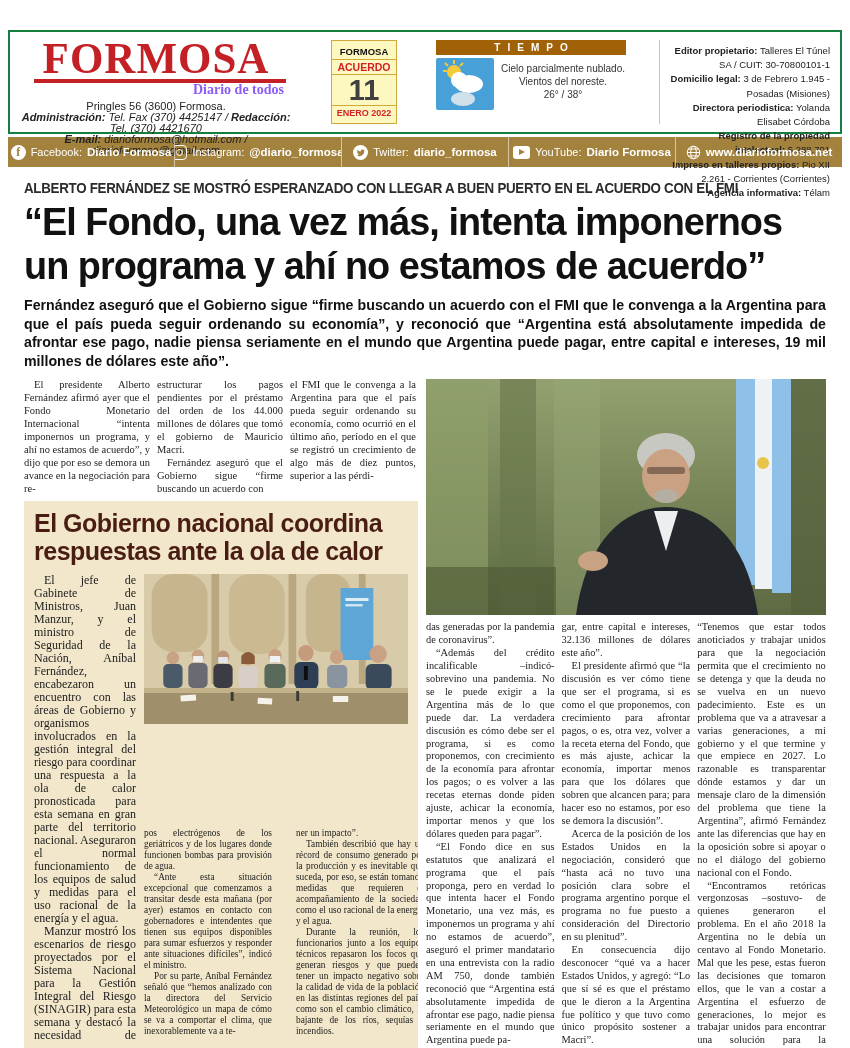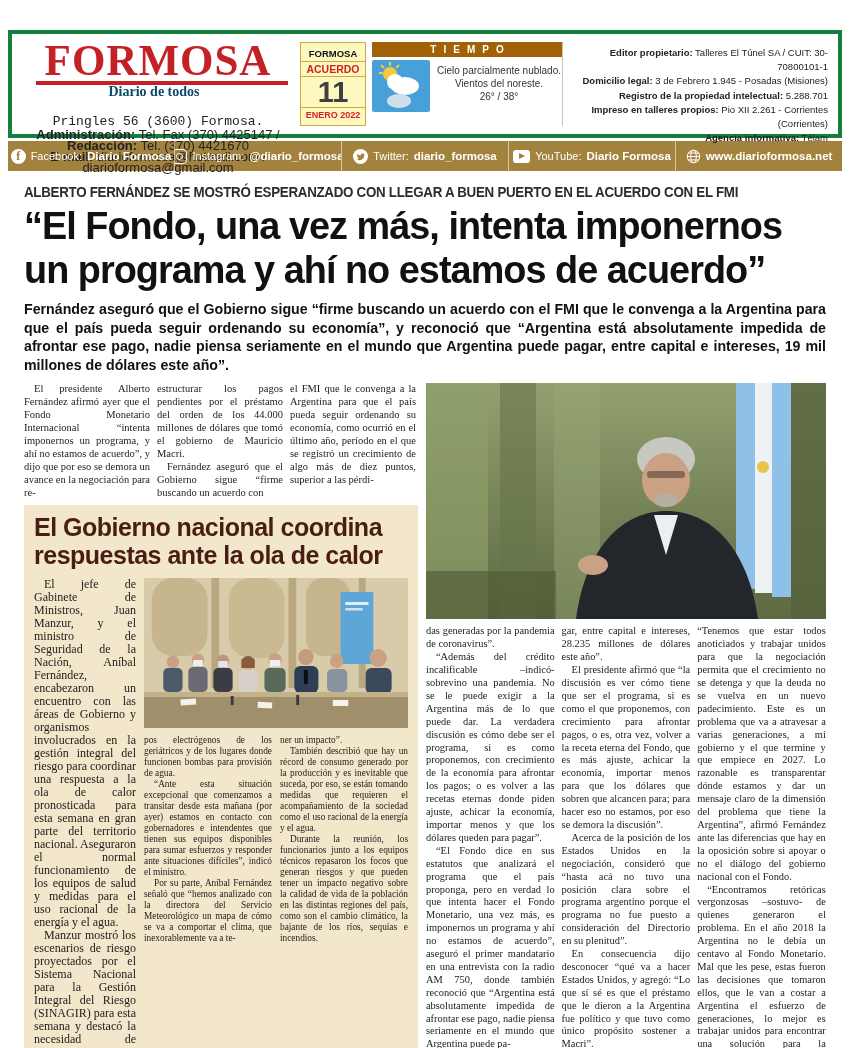--- a/index.html
+++ b/index.html
@@ -1,26 +1,26 @@
 <!DOCTYPE html>
 <html><head>
 <meta charset="utf-8">
 <style>
   html,body{margin:0;padding:0;background:#ffffff;}
   body{width:850px;height:1048px;overflow:hidden;font-family:"Liberation Sans",sans-serif;color:#1a1a1a;}
   .page{position:relative;width:850px;height:1048px;}
 
   
-  .header-box{margin:30px 8px 0 8px;height:100px;border:4px solid #15803d;display:flex;align-items:stretch;background:#fff;}
+  .header-box{margin:30px 8px 0 8px;height:100px;border:2px solid #15803d;display:flex;align-items:stretch;background:#fff;gap:33px;}
   .mast{width:272px;padding:6px 4px 0 10px;text-align:center;}
   .mast-title{font-family:"Liberation Serif",serif;font-weight:bold;color:#c42127;font-size:43px;line-height:40px;letter-spacing:1px;transform:scaleY(1.05);}
   .mast-rule{height:4px;background:#c42127;margin:1px 6px 1px 14px;}
-  .mast-tagline{font-family:"Liberation Serif",serif;font-weight:bold;color:#0c4a6e;font-size:14px;padding-right:8px;margin-top:-2px;}
-  .mast-addr{font-size:13px;color:#222;margin-top:14px;font-family:Liberation Mono, monospace;}
-  .mast-line{font-size:13px;color:#222;line-height:11px;}
+  .mast-tagline{font-family:"Liberation Serif",serif;font-weight:bold;color:#8b5cf6;font-size:14px;text-align:right;padding-right:8px;margin-top:-2px;}
+  .mast-addr{font-size:11px;color:#222;margin-top:2px;}
+  .mast-line{font-size:11px;color:#222;line-height:11px;font-style:italic;}
   .mast-line b{font-weight:bold;}
 
   .datebox{width:64px;margin:8px 6px 8px 2px;background:#fdf8c0;border:1.5px solid #cfa93a;text-align:center;display:flex;flex-direction:column;justify-content:center;}
   .db-city{font-size:9.5px;font-weight:bold;color:#111;border-bottom:1px solid #cfa93a;padding:2px 0;}
   .db-day{font-size:10.5px;font-weight:bold;color:#d42027;border-bottom:1px solid #cfa93a;padding:1px 0;}
   .db-num{font-size:29px;font-weight:bold;color:#404040;line-height:30px;border-bottom:1px solid #cfa93a;}
   .db-month{font-size:9px;font-weight:bold;color:#d42027;padding:2px 0;}
 
   .weather{width:190px;margin:8px 0;}
   .weather-title{background:#a16207;color:#fff;font-size:10px;font-weight:bold;letter-spacing:7px;text-align:center;padding:2px 0 2px 7px;}
@@ -59,21 +59,21 @@
   .serif-col.continue p:first-child{text-indent:0;}
   .tcol{width:126px;flex:none;font-size:10.5px;line-height:12.9px;}
 
   
   .heatbox{margin-top:8px;height:560px;background:#f2e7cb;padding:8px 10px;box-sizing:border-box;overflow:hidden;}
   .heat-headline{margin:0;font-size:25px;line-height:28px;font-weight:bold;color:#4a1d14;letter-spacing:-0.5px;}
   .heat-content{display:flex;gap:8px;margin-top:9px;height:466px;}
   .hcol1{width:102px;flex:none;font-size:12px;line-height:13px;}
   .heat-right{flex:1;display:flex;flex-direction:column;}
   .meeting-photo{width:264px;height:150px;flex:none;}
-  .heat-bottom{display:flex;gap:8px;margin-top:7px;height:306px;overflow:hidden;}
+  .heat-bottom{display:flex;gap:24px;margin-top:7px;height:306px;overflow:hidden;align-items:flex-end;}
   .hcol{width:128px;flex:none;font-size:9.3px;line-height:11px;}
 
   
   .lead-photo{width:400px;height:236px;display:block;}
   .cols3b{display:flex;gap:7px;margin-top:6px;height:440px;overflow:hidden;}
   .bcol{width:128.6px;flex:none;font-size:10.4px;line-height:12.9px;}
 </style>
 </head>
 <body>
 
@@ -123,20 +123,21 @@
         <div class="weather-text">
           <div>Cielo parcialmente nublado. Vientos del noreste.</div>
           <div>26° / 38°</div>
         </div>
       </div>
     </div>
 
     <div class="publisher">
       <div class="pub-line"><b>Editor propietario:</b> <span>Talleres El Túnel SA /  CUIT: 30-70800101-1</span></div>
       <div class="pub-line"><b>Domicilio legal:</b> <span>3 de Febrero 1.945 - Posadas (Misiones)</span></div>
+      <div class="pub-line"><b>Directora periodistica:</b> <span>Yolanda Elisabet Córdoba</span></div>
       <div class="pub-line"><b>Registro de la propiedad intelectual:</b> <span>5.288.701</span></div>
       <div class="pub-line"><b>Impreso en talleres propios:</b> <span>Pio XII 2.261 - Corrientes (Corrientes)</span></div>
       <div class="pub-line"><b>Agencia informativa:</b> <span>Télam</span></div>
     </div>
   </div>
 
   <div class="social-bar">
     <div class="social-item">
       <span class="ic ic-fb">f</span>
       <span>Facebook:</span>
@@ -292,21 +293,21 @@
         <ellipse cx="167" cy="182" rx="15" ry="10" fill="#c9a183"></ellipse>
       </svg>
 
       <div class="cols3b">
         <div class="serif-col bcol continue">
             <p>das generadas por la pandemia de coronavirus”.</p>
             <p>“Además del crédito incalificable –indicó- sobrevino una pandemia. No se le puede exigir a la Argentina más de lo que puede dar. La verdadera discusión es cómo debe ser el programa, si es como proponemos, con crecimiento de la economía para afrontar los pagos; o es volver a las recetas eternas donde piden ajuste, achicar la economía, importar menos y que los dólares queden para pagar”.</p>
             <p>“El Fondo dice en sus estatutos que analizará el programa que el país proponga, pero en verdad lo que intenta hacer el Fondo Monetario, una vez más, es imponernos un programa y ahí no estamos de acuerdo”, aseguró el primer mandatario en una entrevista con la radio AM 750, donde también reconoció que “Argentina está absolutamente impedida de afrontar ese pago, nadie piensa seriamente en el mundo que Argentina puede pa-</p>
           </div>
         <div class="serif-col bcol continue">
-            <p>gar, entre capital e intereses, 28.235 millones de dólares este año”.</p>
+            <p>gar, entre capital e intereses, 32.136 millones de dólares este año”.</p>
             <p>El presidente afirmó que “la discusión es ver cómo tiene que ser el programa, si es como el que proponemos, con crecimiento para afrontar pagos, o es, otra vez, volver a la receta eterna del Fondo, que es más ajuste, achicar la economía, importar menos para que los dólares que sobren que alcancen para; para hacer eso no estamos, por eso se demora la discusión”.</p>
             <p>Acerca de la posición de los Estados Unidos en la negociación, consideró que “hasta acá no tuvo una posición clara sobre el programa argentino porque el programa no fue puesto a consideración del Directorio en su plenitud”.</p>
             <p>En consecuencia dijo desconocer “qué va a hacer Estados Unidos, y agregó: “Lo que sí sé es que el préstamo que le dieron a la Argentina fue político y que tuvo como único propósito sostener a Macri”.</p>
           </div>
         <div class="serif-col bcol continue">
             <p>“Tenemos que estar todos anoticiados y trabajar unidos para que la negociación permita que el crecimiento no se detenga y que la deuda no se vuelva en un nuevo padecimiento. Este es un problema que va a atravesar a varias generaciones, a mi gobierno y el que termine y que empiece en 2027. Lo razonable es transparentar dónde estamos y dar un mensaje claro de la dimensión del problema que tiene la Argentina”, afirmó Fernández ante las diferencias que hay en la oposición sobre si apoyar o no el diálogo del gobierno nacional con el Fondo.</p>
             <p>“Encontramos retóricas vergonzosas –sostuvo- de quienes generaron el problema. En el año 2018 la Argentina no le debía un centavo al Fondo Monetario. Mal que les pese, estas fueron las decisiones que tomaron ellos, que le van a costar a Argentina el esfuerzo de generaciones, lo mejor es trabajar unidos para encontrar una solución para la Argentina”.</p>
           </div>
       </div>
     </div>

